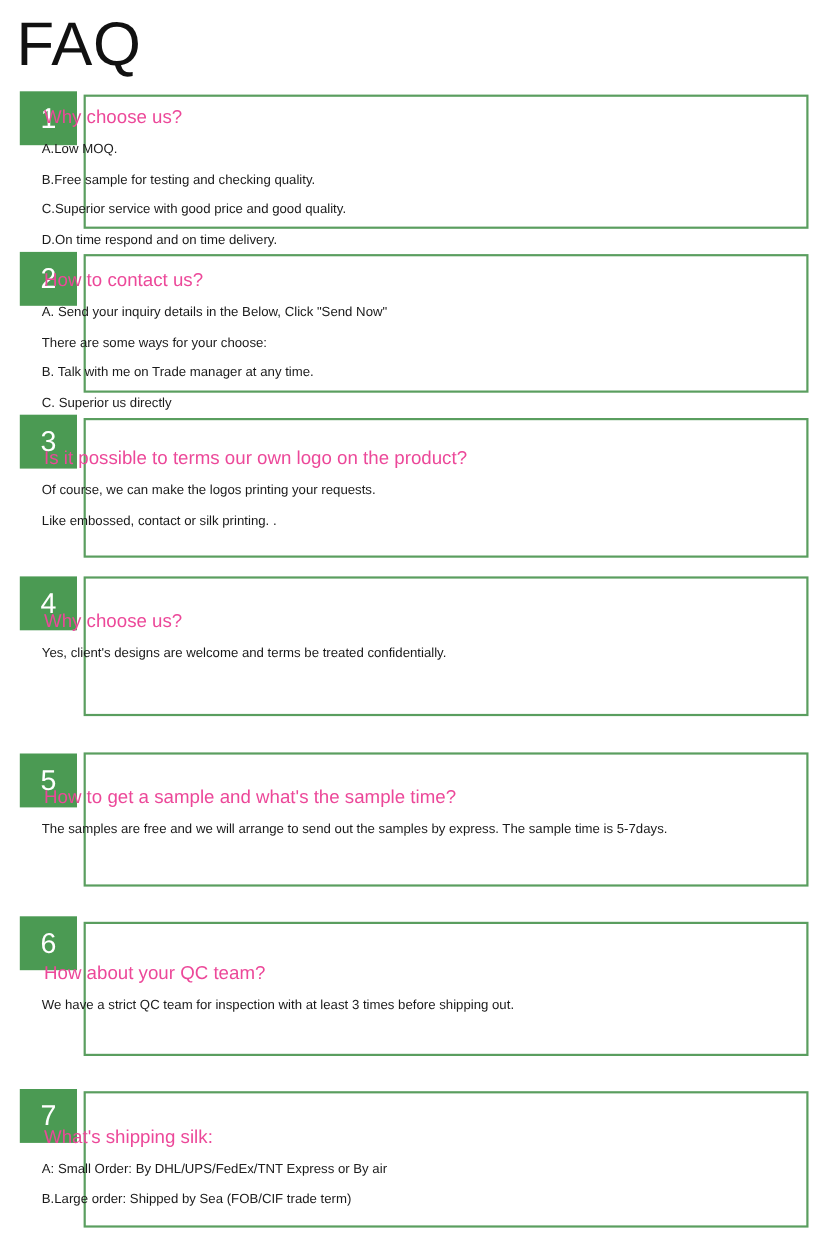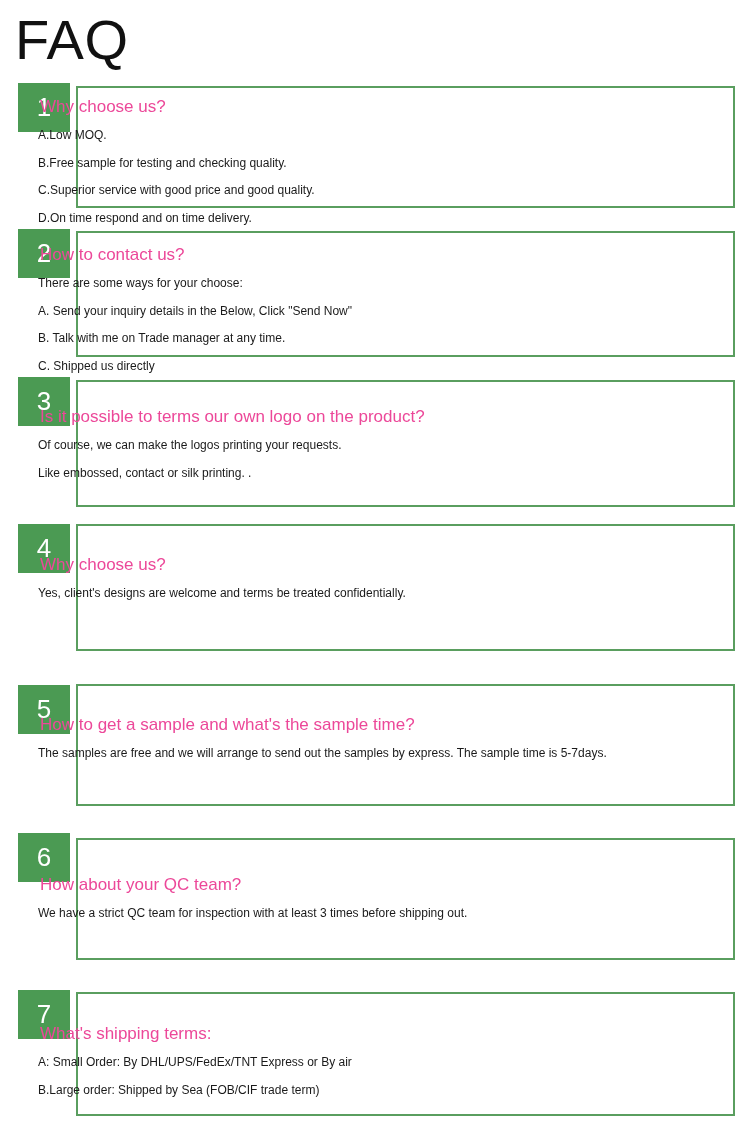--- a/index.html
+++ b/index.html
@@ -118,24 +118,24 @@
           <div class="faq-answer-line">B.Free sample for testing and checking quality.</div>
           <div class="faq-answer-line">C.Superior service with good price and good quality.</div>
           <div class="faq-answer-line">D.On time respond and on time delivery.</div>
         </div>
       </div>
       <div class="faq-item" style="top: 0px;">
         <div class="faq-number" style="top: 229px;">2</div>
         <div class="faq-box" style="top: 231px; height: 126px;"></div>
         <div class="faq-content" style="top: 244px;">
           <div class="faq-question">How to contact us?</div>
+          <div class="faq-answer-line">A. Send your inquiry details in the Below, Click "Send Now"</div>
           <div class="faq-answer-line">There are some ways for your choose:</div>
-          <div class="faq-answer-line">A. Send your inquiry details in the Below, Click "Send Now"</div>
           <div class="faq-answer-line">B. Talk with me on Trade manager at any time.</div>
-          <div class="faq-answer-line">C. Shipped us directly</div>
+          <div class="faq-answer-line">C. Superior us directly</div>
         </div>
       </div>
       <div class="faq-item" style="top: 0px;">
         <div class="faq-number" style="top: 377px;">3</div>
         <div class="faq-box" style="top: 380px; height: 127px;"></div>
         <div class="faq-content" style="top: 406px;">
           <div class="faq-question">Is it possible to terms our own logo on the product?</div>
           <div class="faq-answer-line">Of course, we can make the logos printing your requests.</div>
           <div class="faq-answer-line">Like embossed, contact or silk printing. .</div>
         </div>
@@ -161,20 +161,20 @@
         <div class="faq-box" style="top: 838px; height: 122px;"></div>
         <div class="faq-content" style="top: 874px;">
           <div class="faq-question">How about your QC team?</div>
           <div class="faq-answer-line">We have a strict QC team for inspection with at least 3 times before shipping out.</div>
         </div>
       </div>
       <div class="faq-item" style="top: 0px;">
         <div class="faq-number" style="top: 990px;">7</div>
         <div class="faq-box" style="top: 992px; height: 124px;"></div>
         <div class="faq-content" style="top: 1023px;">
-          <div class="faq-question">What's shipping terms:</div>
+          <div class="faq-question">What's shipping silk:</div>
           <div class="faq-answer-line">A: Small Order: By DHL/UPS/FedEx/TNT Express or By air</div>
           <div class="faq-answer-line">B.Large order: Shipped by Sea (FOB/CIF trade term)</div>
         </div>
       </div>
     </div>
 
 </div>
 
 </body></html>

